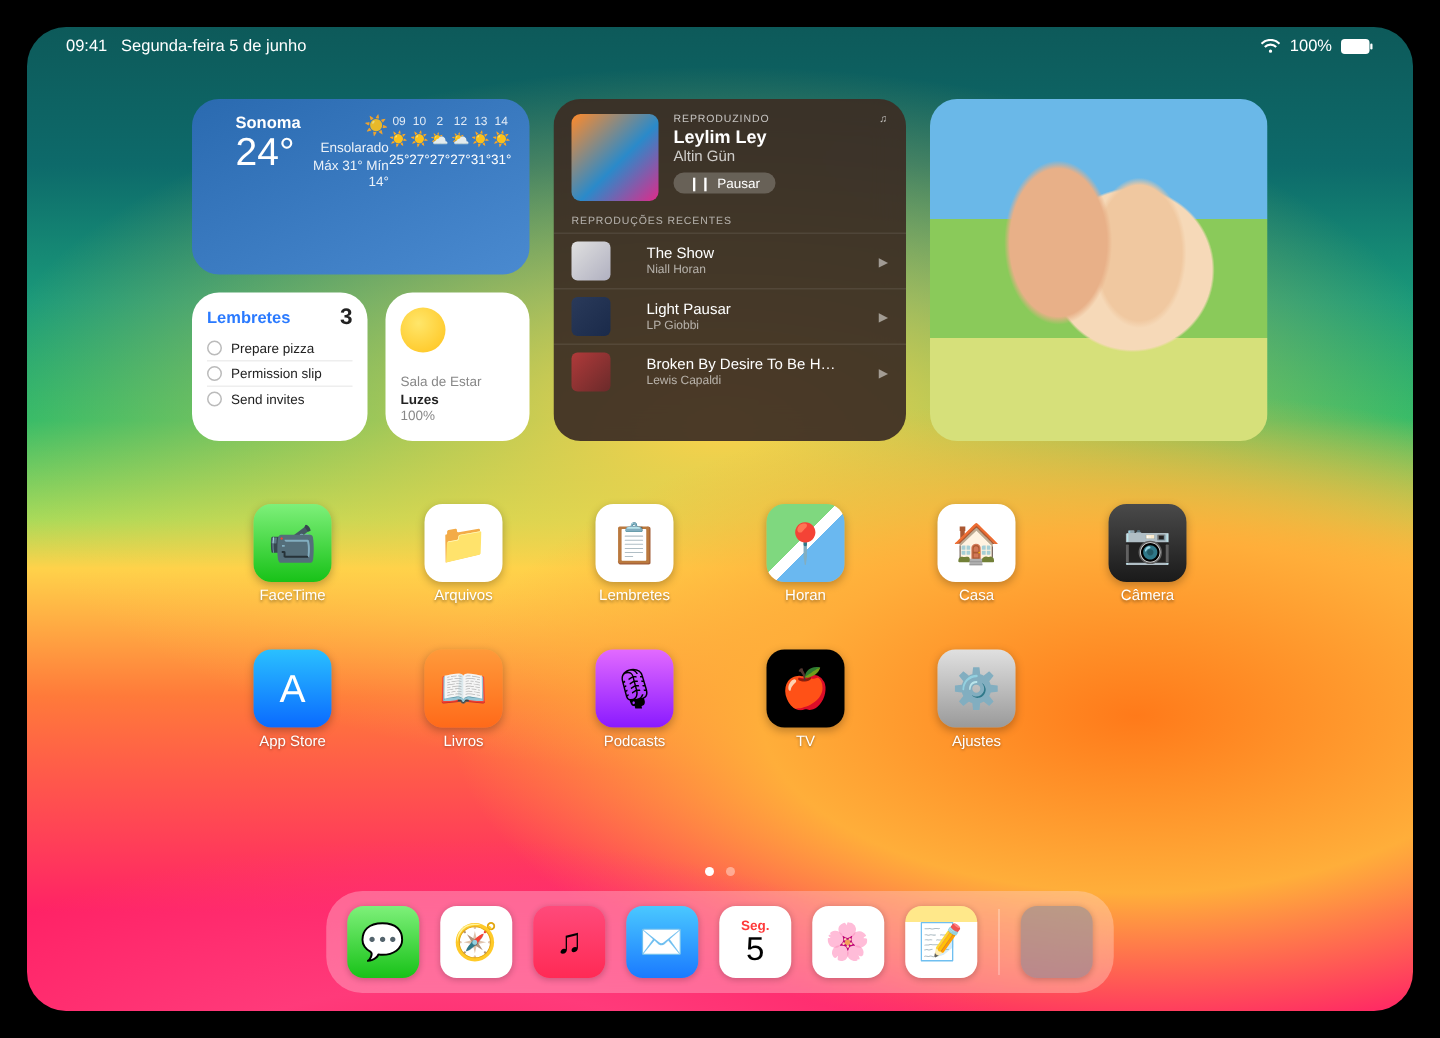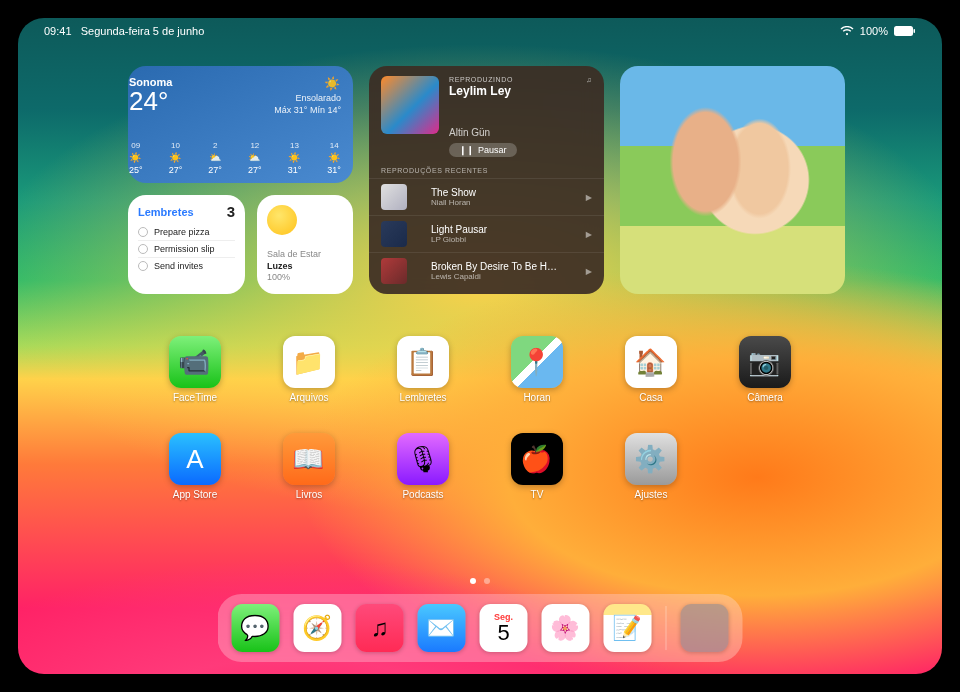--- a/index.html
+++ b/index.html
@@ -18,22 +18,22 @@
 }
 .status { position: absolute; top: 4px; left: 0; right: 0; height: 18px; display: flex; justify-content: space-between; align-items: center; padding: 0 26px; color: #fff; font-size: 11px; font-weight: 500; }
 .status-right { display: flex; align-items: center; gap: 6px; }
 .wifi-icon, .battery-icon { display: inline-block; color: #fff; }
 .wifi-icon svg, .battery-icon svg { display: block; }
 
 .widgets { position: absolute; top: 48px; left: 110px; width: 720px; height: 228px; display: flex; gap: 16px; }
 .wgroup { width: 225px; display: flex; flex-direction: column; gap: 12px; }
 .weather {
   background: linear-gradient(155deg, #2a6ab0 0%, #4a8ad0 100%);
-  border-radius: 18px; height: 118px; padding: 10px 12px 8px 1px; color: #fff;
-  display: flex; flex-direction: column; justify-content: space-between;
+  border-radius: 18px; height: 118px; padding: 10px 12px 8px 29px; color: #fff;
+  display: flex; flex-direction: row; justify-content: space-between;
 }
 .weather-top { display: flex; justify-content: space-between; align-items: flex-start; }
 .weather .loc { font-size: 11px; font-weight: 600; }
 .weather .temp { font-size: 26px; font-weight: 300; line-height: 1; }
 .weather .cond { text-align: right; font-size: 9px; opacity: .9; line-height: 1.3; }
 .forecast { display: flex; justify-content: space-between; }
 .fcol { display: flex; flex-direction: column; align-items: center; font-size: 8px; gap: 2px; }
 .fcol .hr { opacity: .85; }
 .fcol .ic { font-size: 10px; }
 .fcol .tp { font-size: 9px; font-weight: 500; }
@@ -53,21 +53,21 @@
 .home-text .room { color: #888; }
 .home-text .dev { font-weight: 700; color: #222; }
 .home-text .pct { color: #888; }
 
 .music { width: 235px; background: rgba(60,44,36,.92); backdrop-filter: blur(10px); border-radius: 18px; color: #fff; display: flex; flex-direction: column; overflow: hidden; }
 .now { display: flex; gap: 10px; padding: 10px 12px; }
 .art { width: 58px; height: 58px; border-radius: 6px; background: linear-gradient(135deg,#ff8a2a,#2a8aca 55%,#e02a8a); flex-shrink: 0; }
 .now-info { flex: 1; display: flex; flex-direction: column; gap: 1px; }
 .now-info .head { display:flex; justify-content:space-between; font-size:7px; letter-spacing:.6px; opacity:.7; }
 .now-info .title { font-size: 12px; font-weight: 600; }
-.now-info .artist { font-size: 10px; opacity: .75; margin-top: 28px; }
+.now-info .artist { font-size: 10px; opacity: .75; }
 .pause-btn { margin-top: 4px; background: rgba(255,255,255,.22); border: none; color: #fff; border-radius: 10px; padding: 2px 10px; font-size: 9px; display: inline-flex; align-items: center; gap: 4px; width: fit-content; cursor: pointer; }
 .recent-lbl { font-size: 7px; letter-spacing: .6px; opacity: .6; padding: 0 12px 4px; }
 .track { display: flex; align-items: center; gap: 24px; padding: 5px 12px; border-top: 1px solid rgba(255,255,255,.08); }
 .t-art { width: 26px; height: 26px; border-radius: 4px; flex-shrink: 0; }
 .ta1{background:linear-gradient(135deg,#e0e0e0,#b0b0c0);} .ta2{background:linear-gradient(135deg,#2a3a5a,#1a2a4a);} .ta3{background:linear-gradient(135deg,#b03a3a,#6a2a2a);}
 .t-info { flex: 1; overflow: hidden; }
 .t-title { font-size: 10px; font-weight: 500; white-space: nowrap; overflow: hidden; text-overflow: ellipsis; }
 .t-artist { font-size: 8px; opacity: .6; }
 .t-play { font-size: 8px; opacity: .5; }
 

